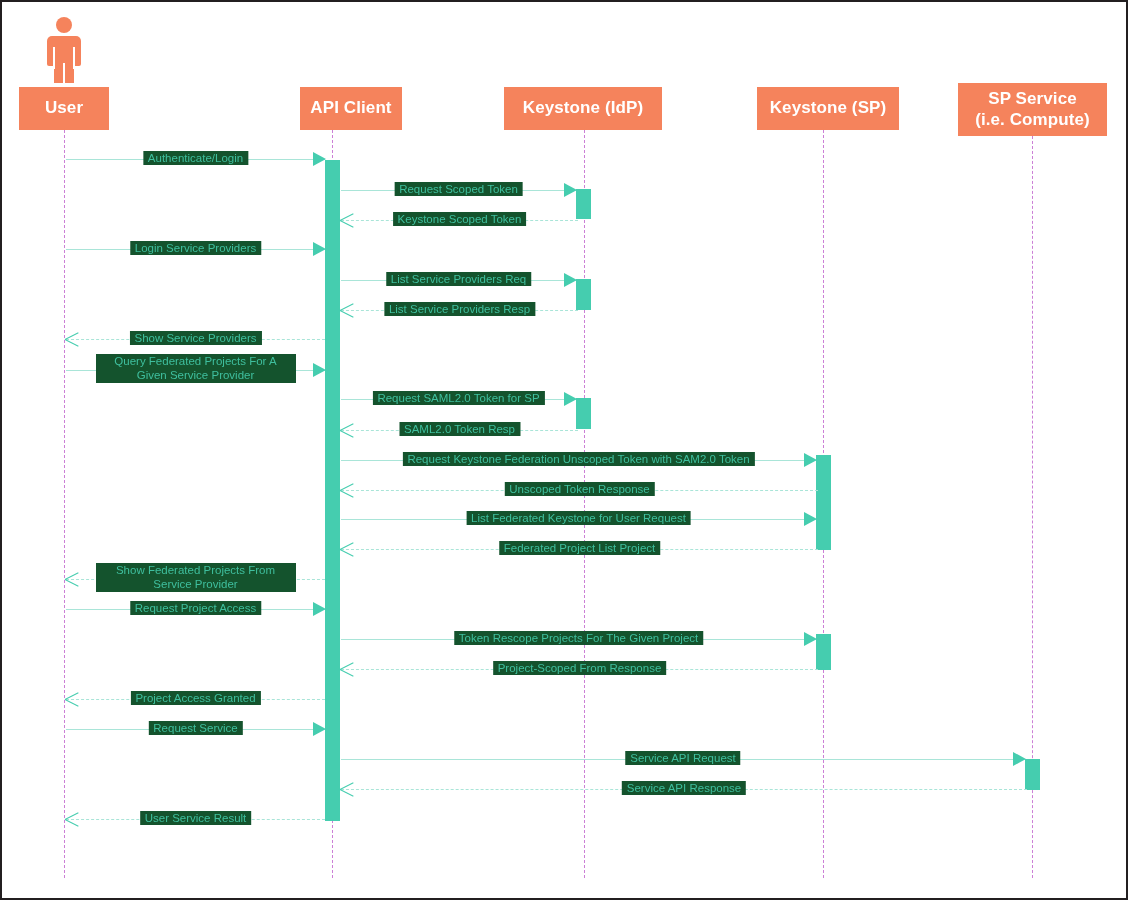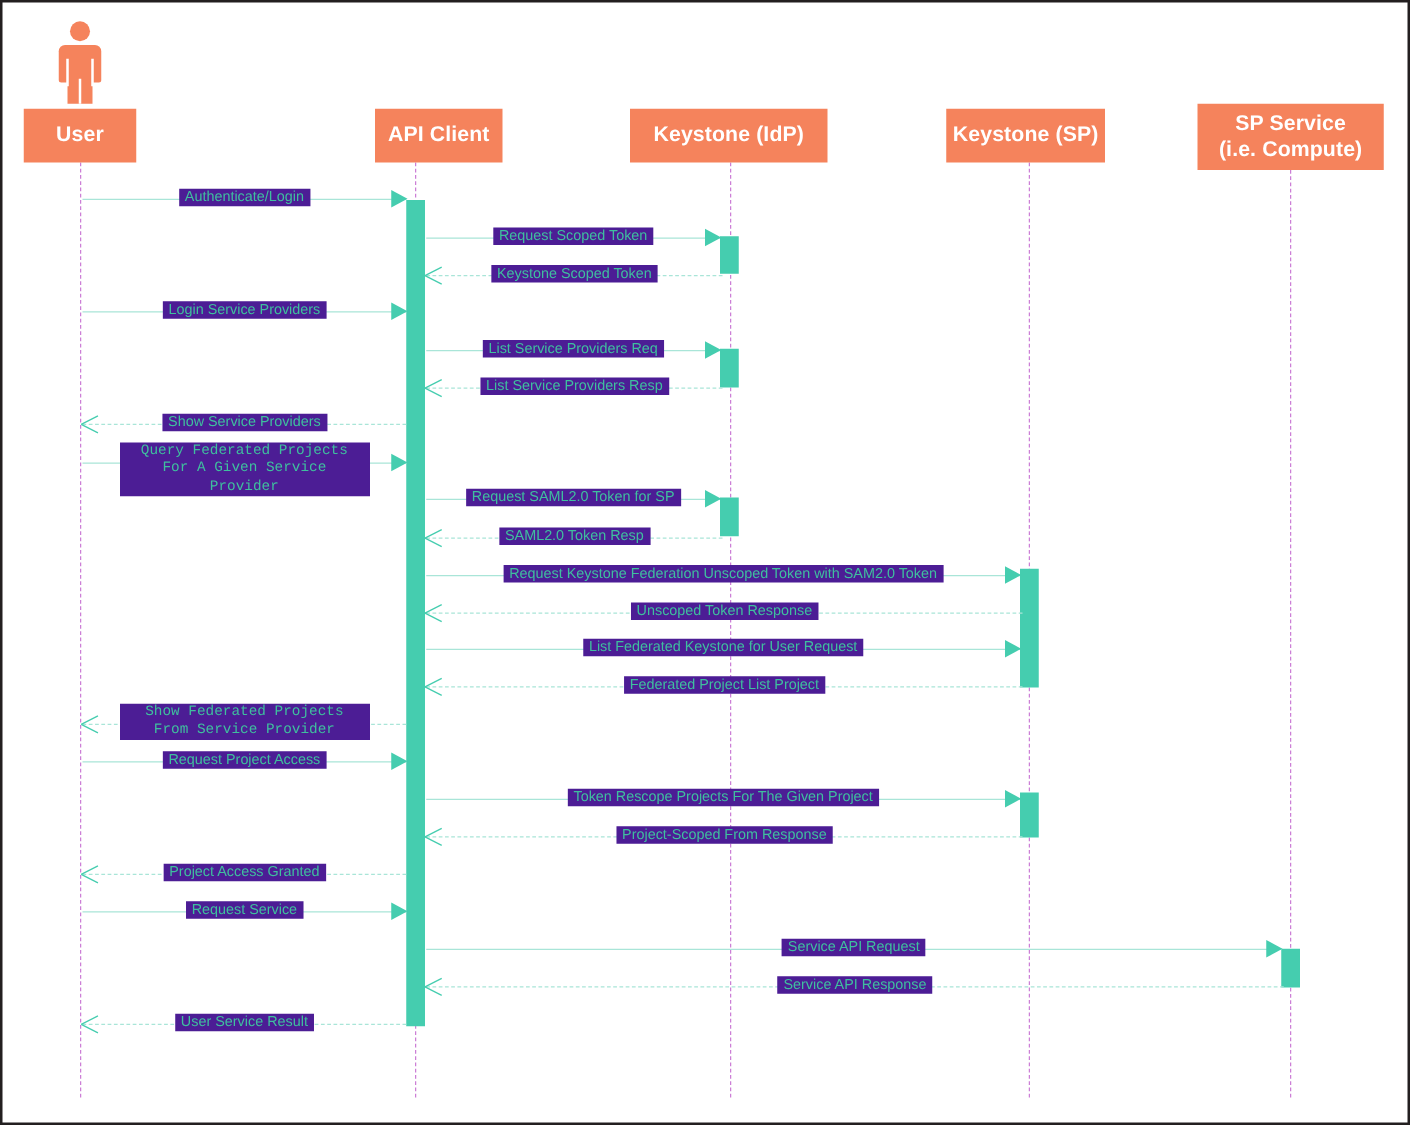--- a/index.html
+++ b/index.html
@@ -118,36 +118,35 @@
     height: 0;
     border-top: 1.6px solid var(--line);
   }
   .msg.dashed .line {
     border-top: 1.6px dashed var(--line);
   }
   .msg .label {
     position: absolute;
     left: 50%;
     transform: translateX(-50%);
-    background: #4c1d95;
+    background: #14532d;
     padding: 0 5px;
     color: var(--teal-dark);
     font-size: 11.5px;
     white-space: nowrap;
     text-align: center;
     line-height: 1.25;
   }
   .msg .label.one {
     top: -8px;
   }
   .msg .label.two {
     top: -16px;
     white-space: normal;
     width: 190px;
-    font-family: Liberation Mono, monospace;
   }
   
   .head-solid-r {
     position: absolute;
     right: -1px;
     top: -7px;
     width: 0;
     height: 0;
     border-top: 7px solid transparent;
     border-bottom: 7px solid transparent;
@@ -325,21 +324,21 @@
   <div id="participants-layer">
       <div class="participant" style="left: 17px; top: 85px; width: 90px; height: 43px;">
         <span>User</span>
       </div>
       <div class="participant" style="left: 286px; top: 85px; width: 102px; height: 43px; margin-left: 12px;">
         <span>API Client</span>
       </div>
       <div class="participant" style="left: 502px; top: 85px; width: 158px; height: 43px;">
         <span>Keystone (IdP)</span>
       </div>
-      <div class="participant" style="left: 755px; top: 85px; width: 127px; height: 43px;">
+      <div class="participant" style="left: 755px; top: 85px; width: 142px; height: 43px;">
         <span>Keystone (SP)</span>
       </div>
       <div class="participant" style="left: 956px; top: 81px; width: 149px; height: 53px;">
         <span>SP Service<br>(i.e. Compute)</span>
       </div>
     </div>
 
 </div>
 
 </body></html>

